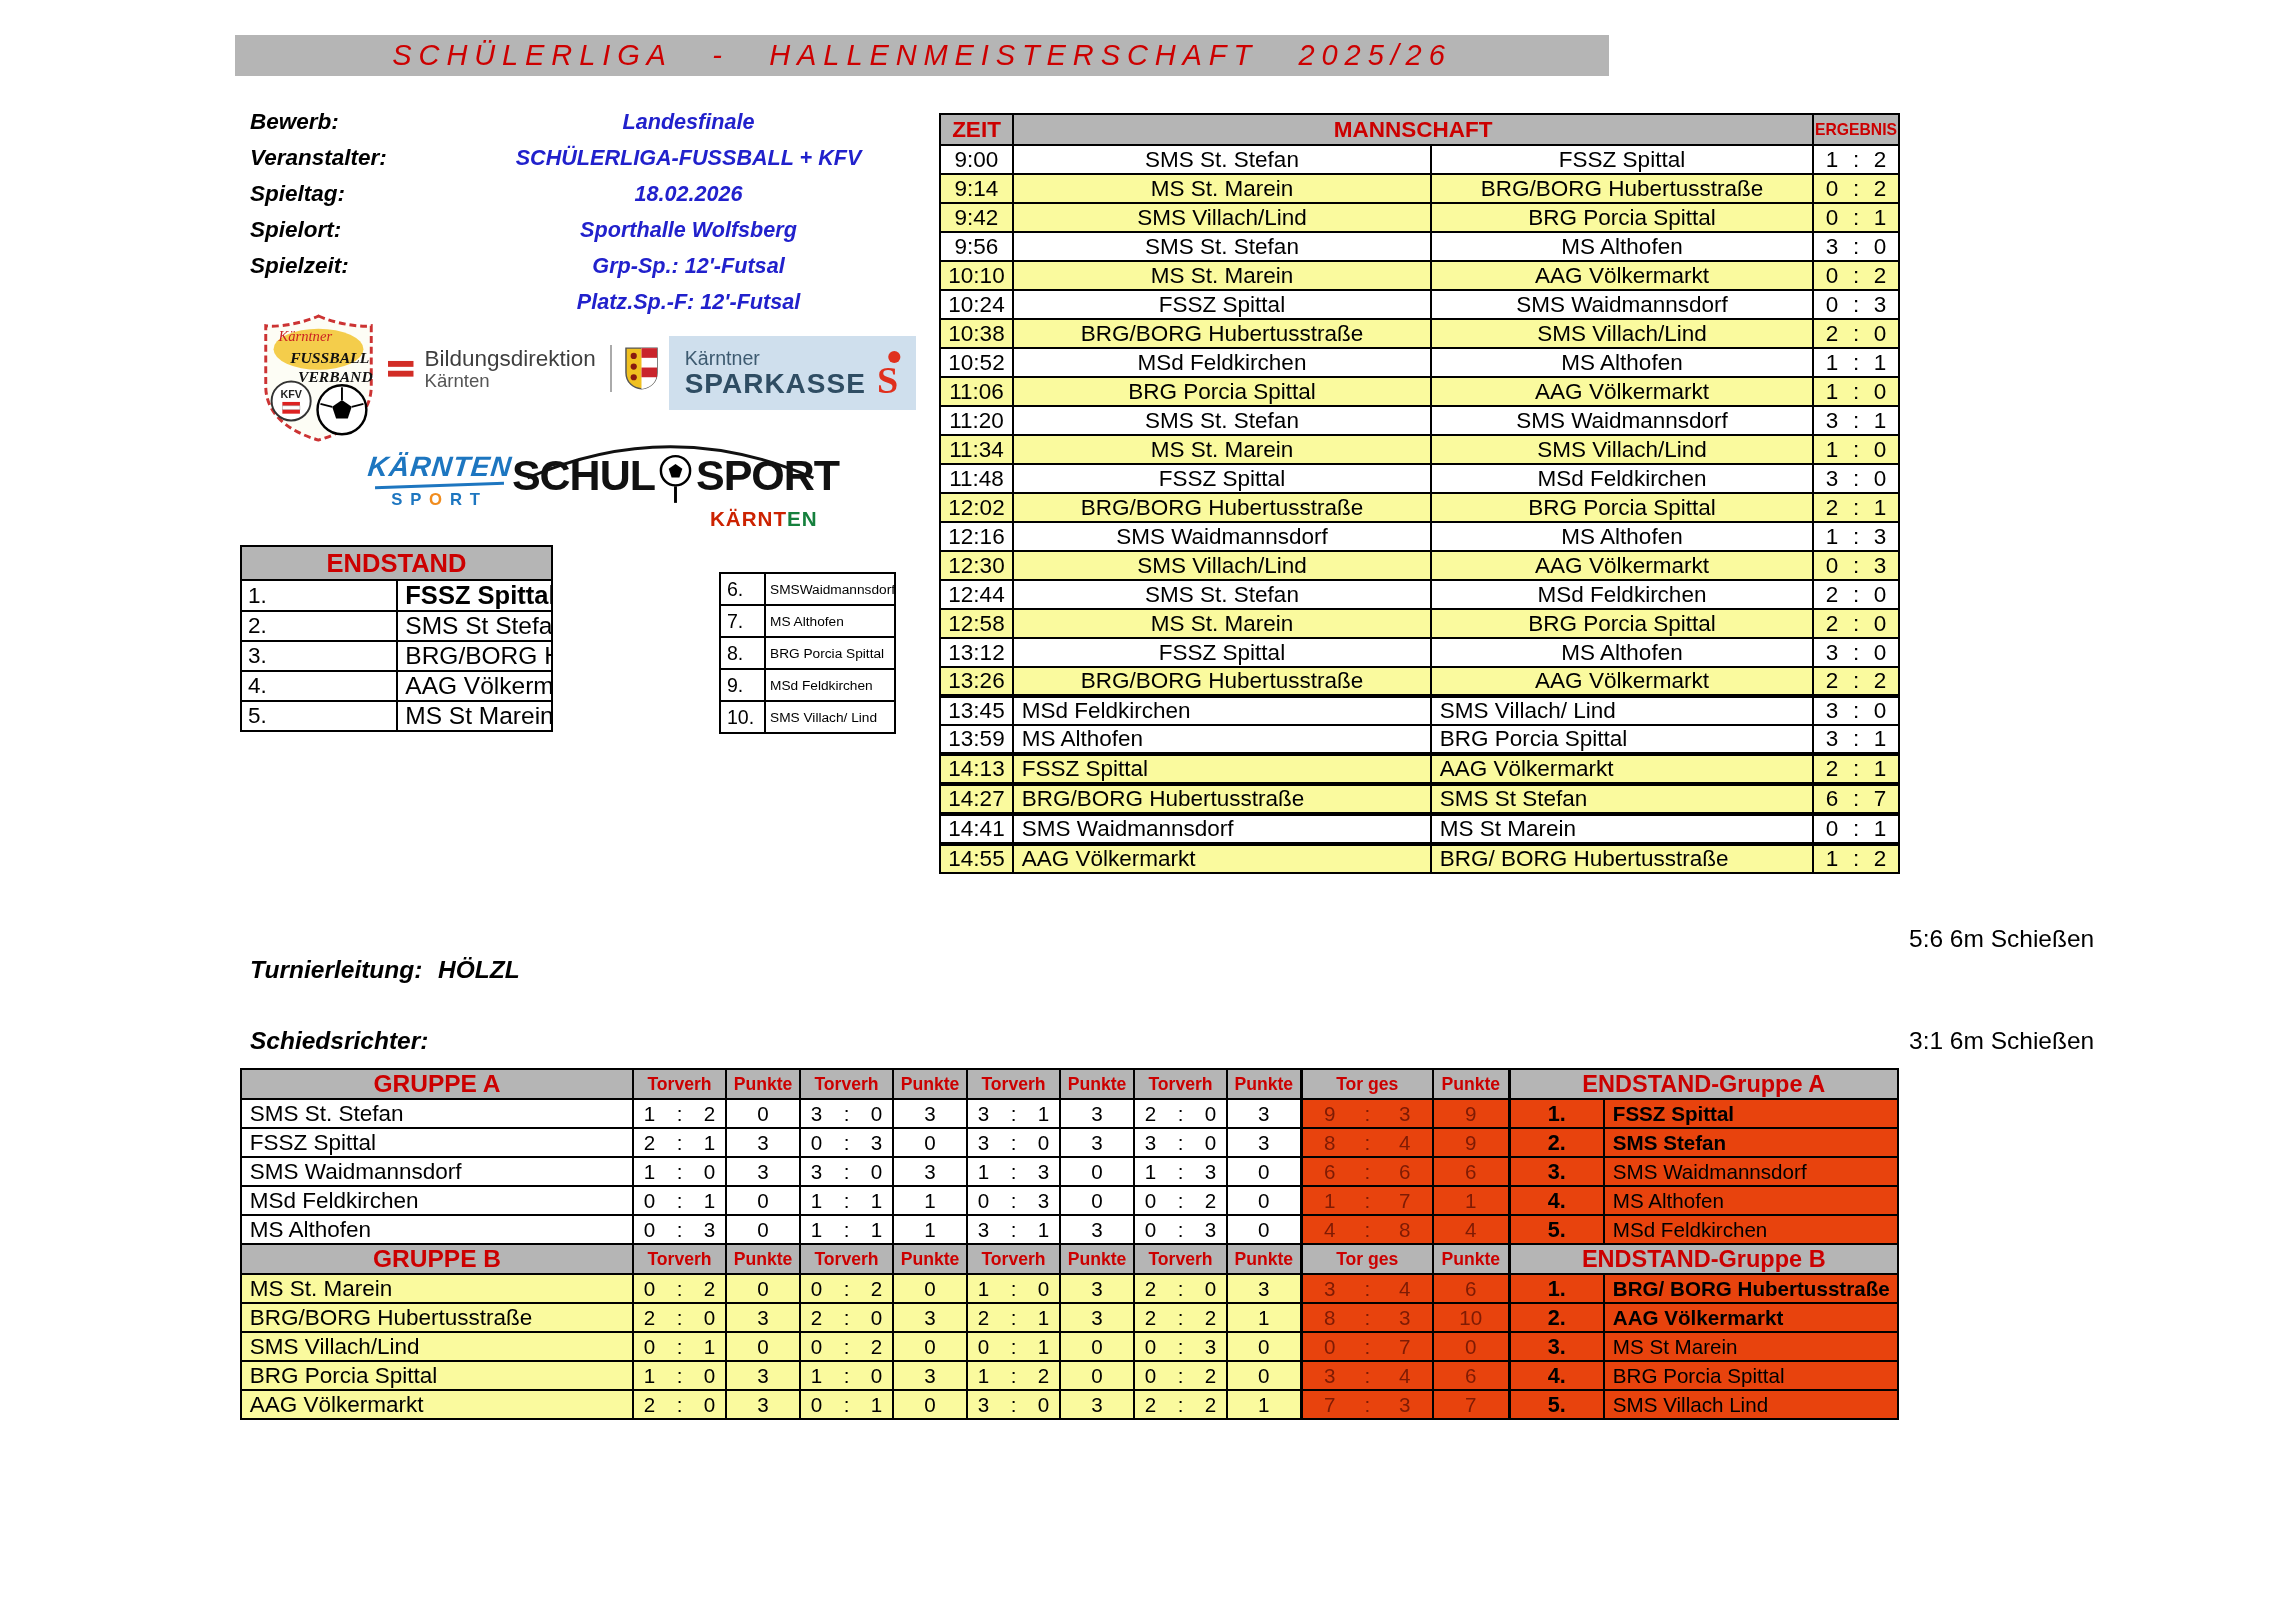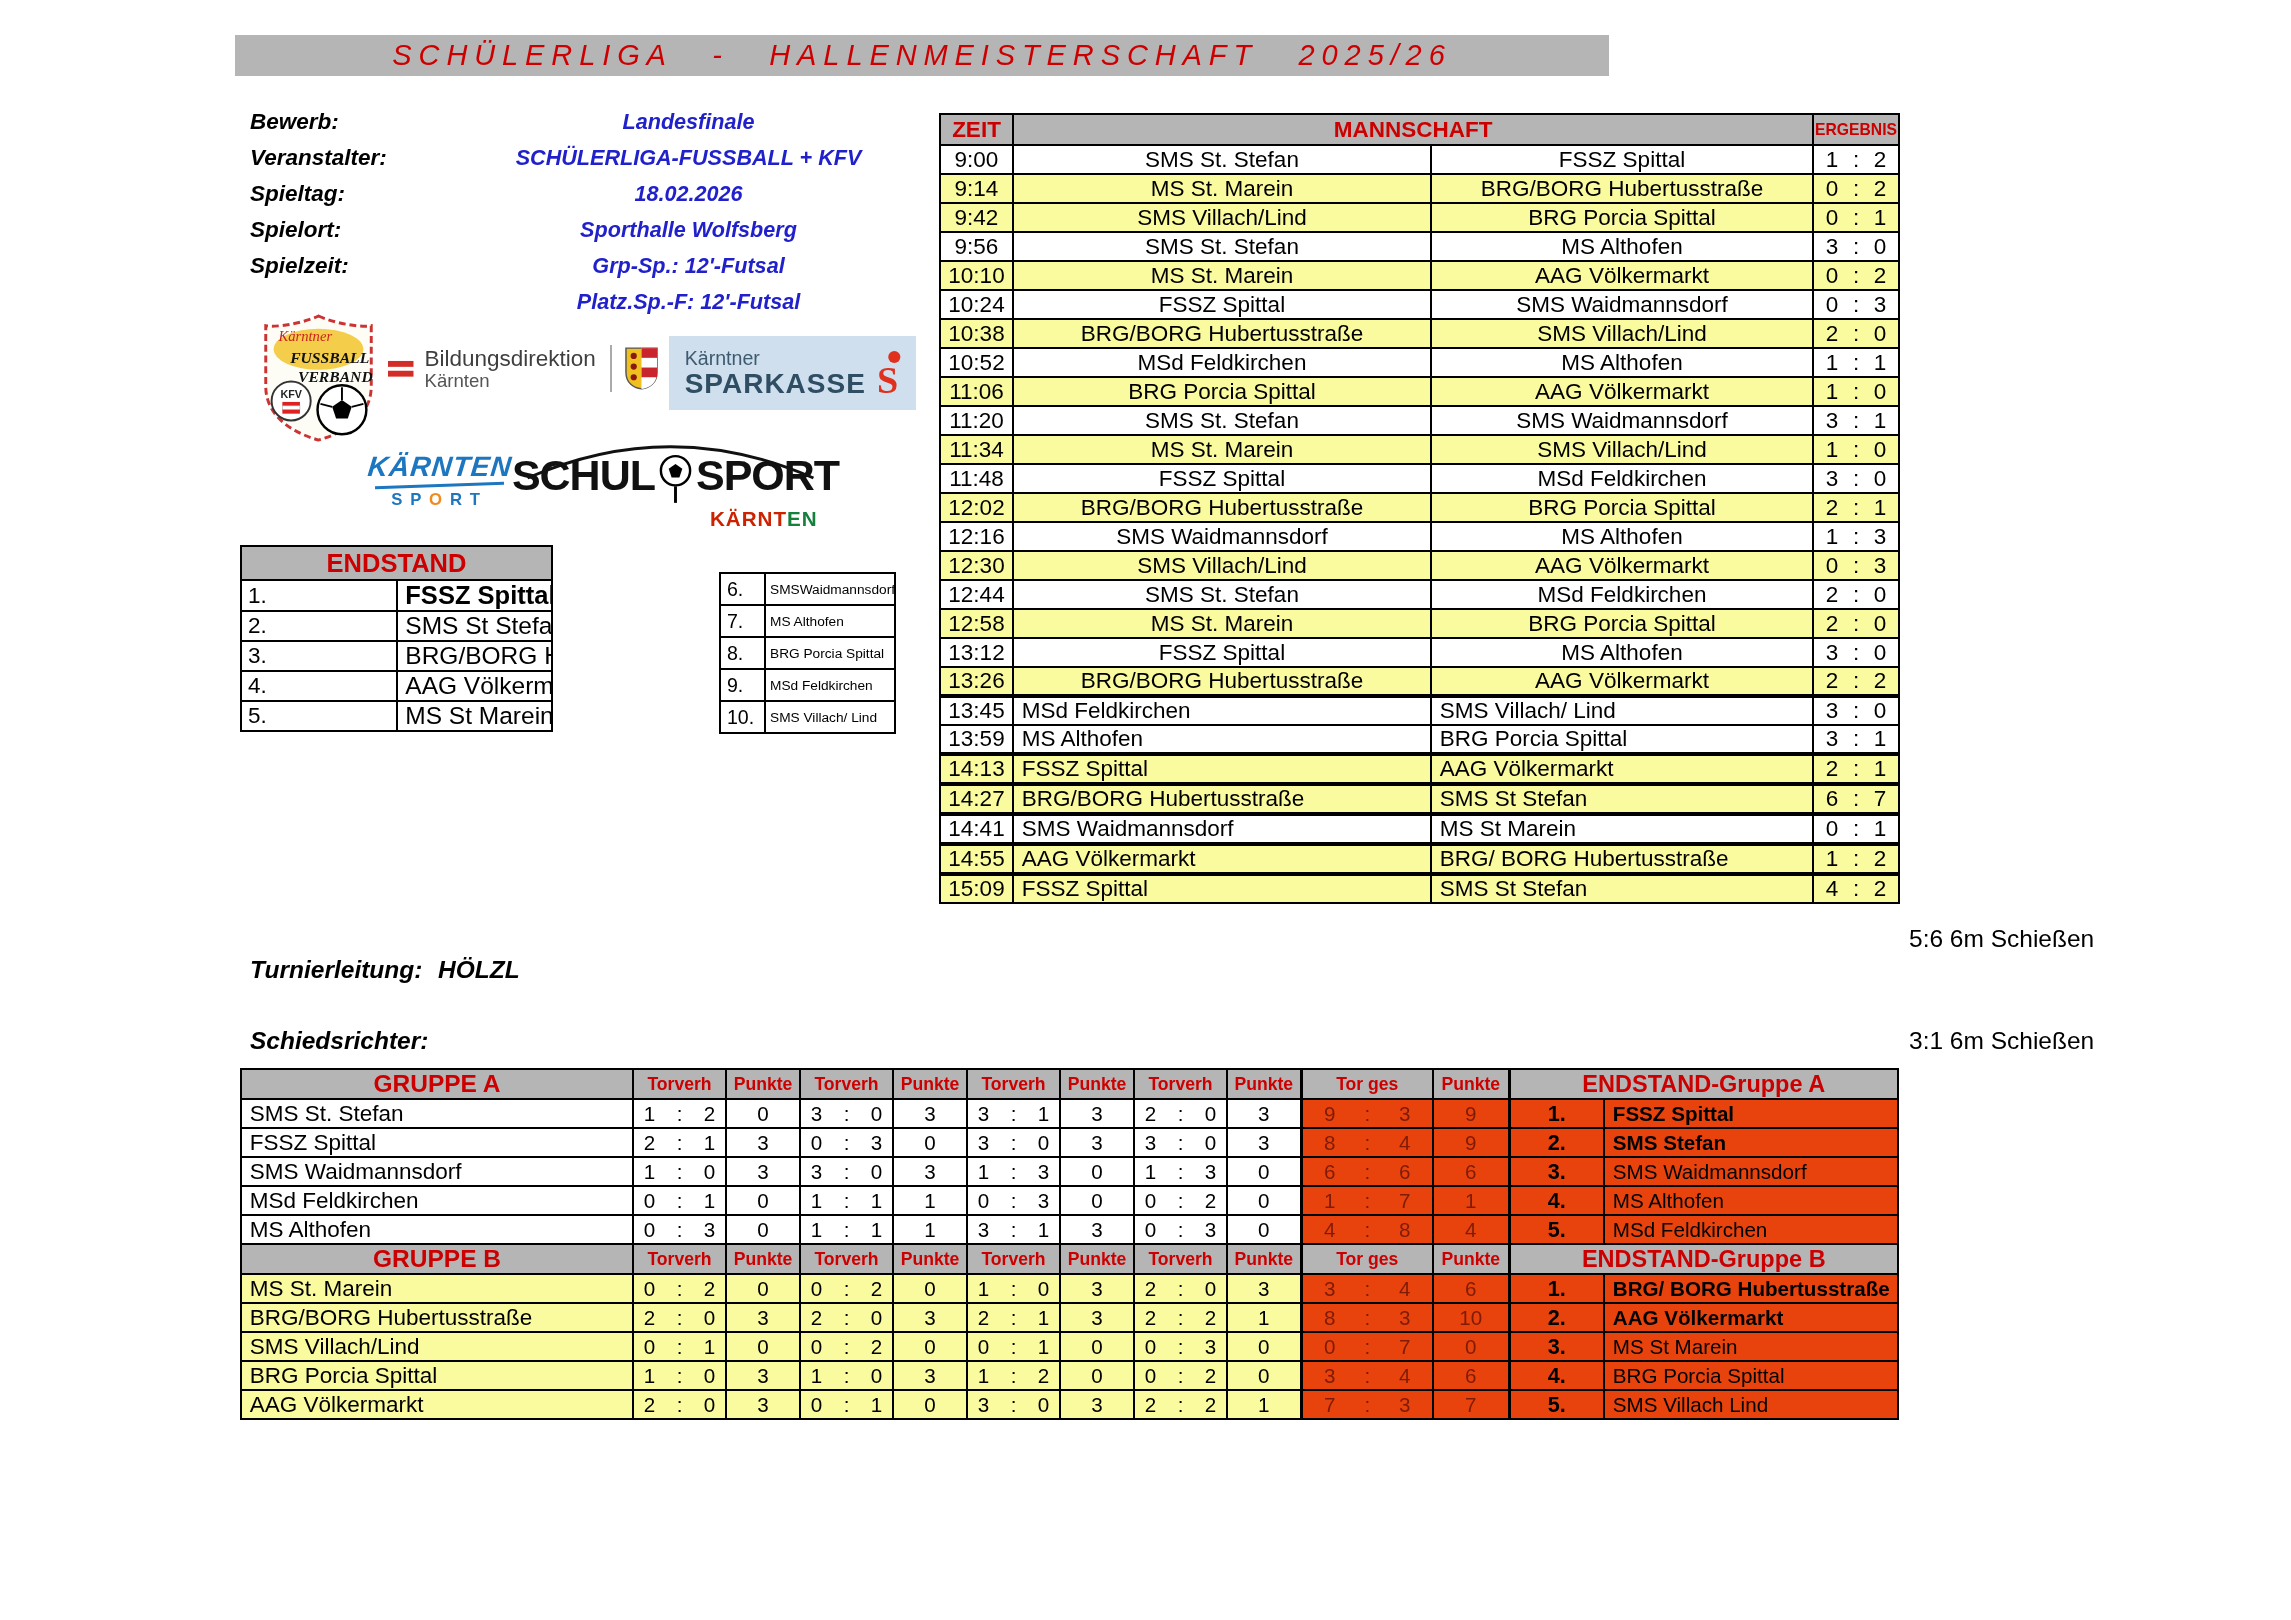--- a/index.html
+++ b/index.html
@@ -607,32 +607,20 @@
             </div>
           </td>
         </tr>
         <tr class="hl la gap">
           <td class="time">14:55</td>
           <td class="team">AAG Völkermarkt</td>
           <td class="team">BRG/ BORG Hubertusstraße</td>
           <td class="result">
             <div class="result-flex">
               <span>1</span>
-              <span>:</span>
-              <span>2</span>
-            </div>
-          </td>
-        </tr>
-        <tr class="hl la gap">
-          <td class="time">15:09</td>
-          <td class="team">FSSZ Spittal</td>
-          <td class="team">SMS St Stefan</td>
-          <td class="result">
-            <div class="result-flex">
-              <span>4</span>
               <span>:</span>
               <span>2</span>
             </div>
           </td>
         </tr>
       </tbody>
   </table>
 </div>
 
 <div class="abs note" id="note1">5:6 6m Schießen</div>

